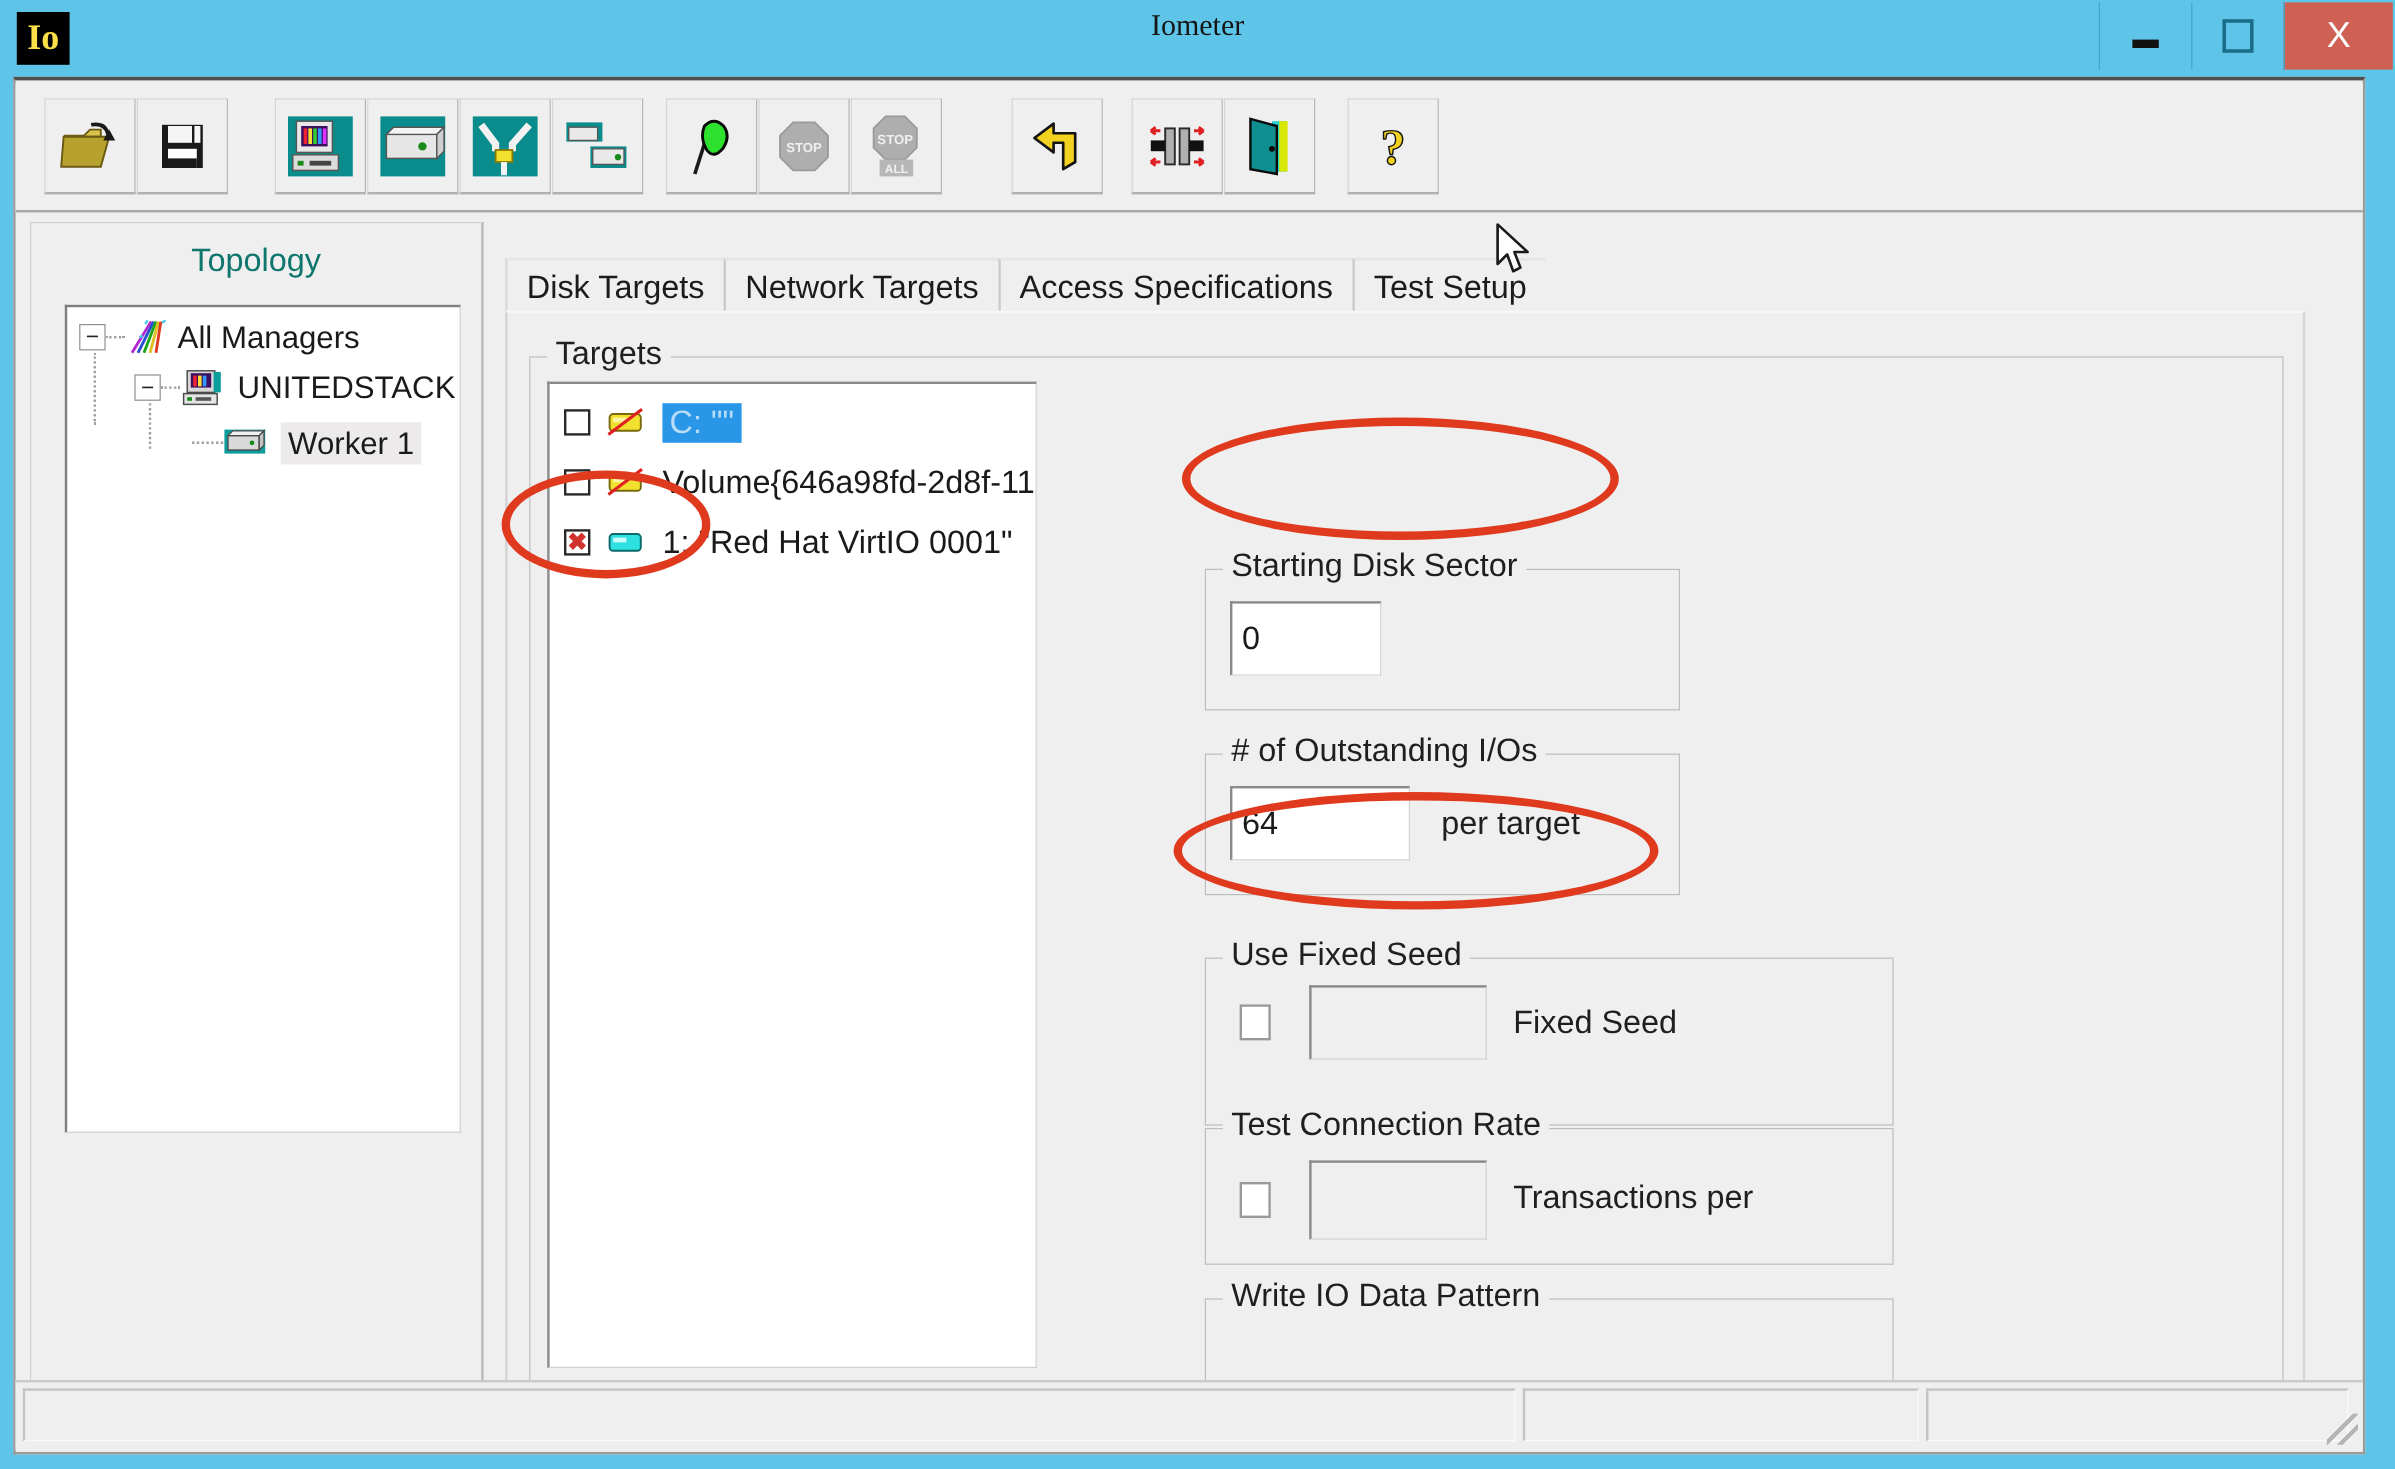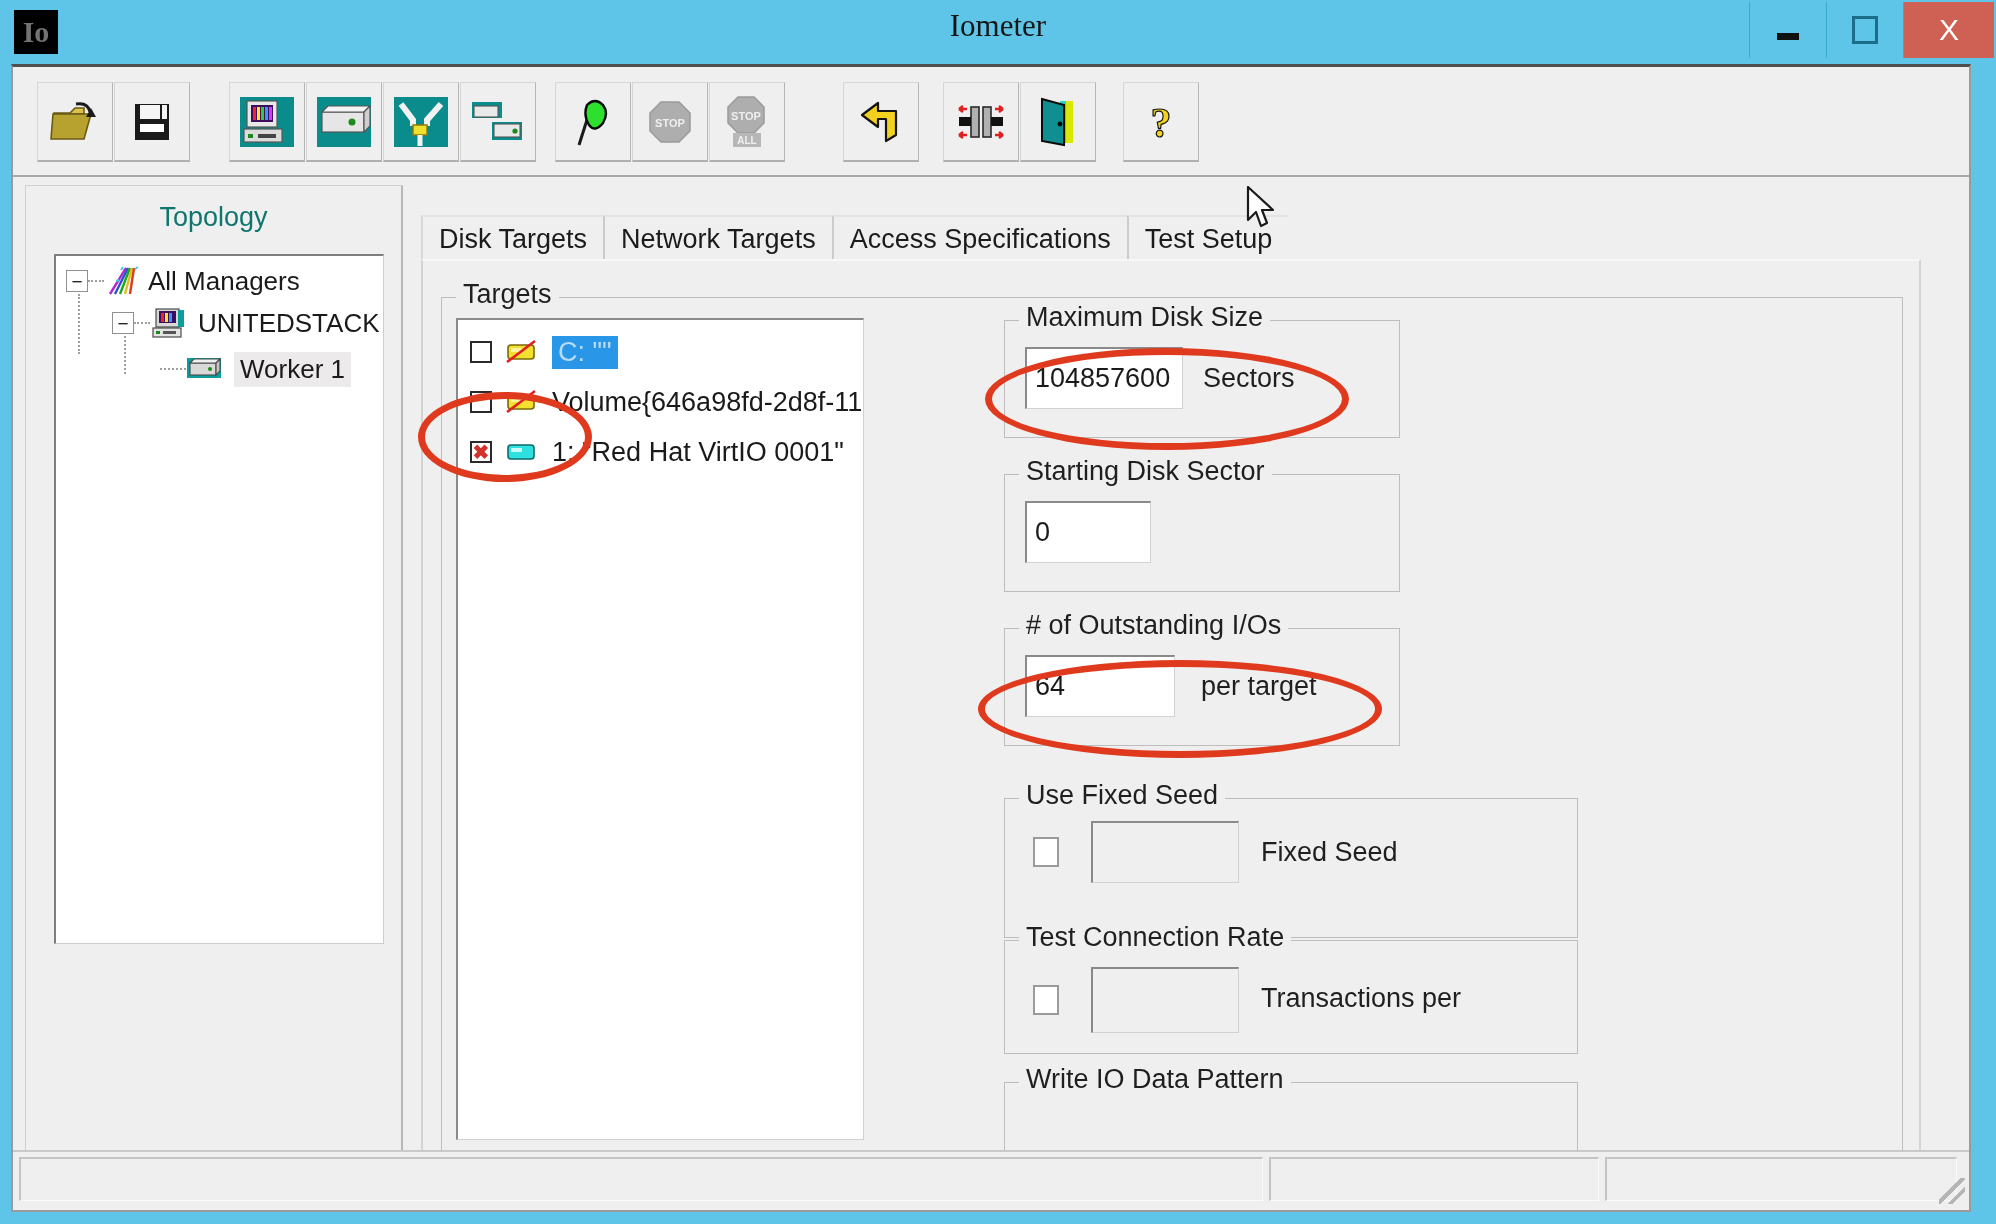--- a/index.html
+++ b/index.html
@@ -18,29 +18,29 @@
   
   .titlebar {
     position: absolute; left: 0; top: 0;
     width: 1996px; height: 64px;
     background: #5ec5e8;
   }
   .app-icon {
     position: absolute; left: 14px; top: 10px;
     width: 44px; height: 44px;
     background: #000;
-    color: #737373;
+    color: #fde047;
     font-size: 30px; font-weight: bold;
     line-height: 44px; text-align: center;
     font-family: "Liberation Serif", serif;
   }
   .title-text {
     position: absolute; left: 0; top: 8px;
     width: 1996px; text-align: center;
-    font-size: 31px; color: #151515;
+    font-size: 25px; color: #151515;
     font-family: "Liberation Serif", serif;
   }
   .winbtns { position: absolute; right: 2px; top: 2px; height: 56px; display: flex; }
   .winbtn {
     width: 76px; height: 56px;
     background: #5ec5e8;
     border-left: 1px solid #3aa8cf;
     display: flex; align-items: center; justify-content: center;
     color: #111; font-size: 24px;
   }
@@ -473,25 +473,20 @@
                   <span class="x">✖</span>
                 </span>
               <svg width="34" height="28" viewBox="0 0 34 28" style="margin-left:14px;">
                 <rect x="2" y="7" width="26" height="14" rx="3" fill="#2ee0e0" stroke="#0a6a6a" stroke-width="1.6"></rect>
                 <rect x="5" y="10" width="11" height="4" fill="#c8fbfb"></rect>
               </svg>
               <span class="tlabel">1:  "Red Hat VirtIO 0001"</span>
             </div>
           </div>
 
-          <div class="group" style="left:562px; top:22px; width:396px; height:118px;">
-            <span class="glabel">Maximum Disk Size</span>
-            <div class="textbox" style="left:20px; top:26px; width:158px; height:62px;">104857600</div>
-            <div class="fieldlabel" style="left:198px; top:42px;">Sectors</div>
-          </div>
 
           <div class="group" style="left:562px; top:176px; width:396px; height:118px;">
             <span class="glabel">Starting Disk Sector</span>
             <div class="textbox" style="left:20px; top:26px; width:126px; height:62px;">0</div>
           </div>
 
           <div class="group" style="left:562px; top:330px; width:396px; height:118px;">
             <span class="glabel"># of Outstanding I/Os</span>
             <div class="textbox" style="left:20px; top:26px; width:150px; height:62px;">64</div>
             <div class="fieldlabel" style="left:196px; top:42px;">per target</div>

